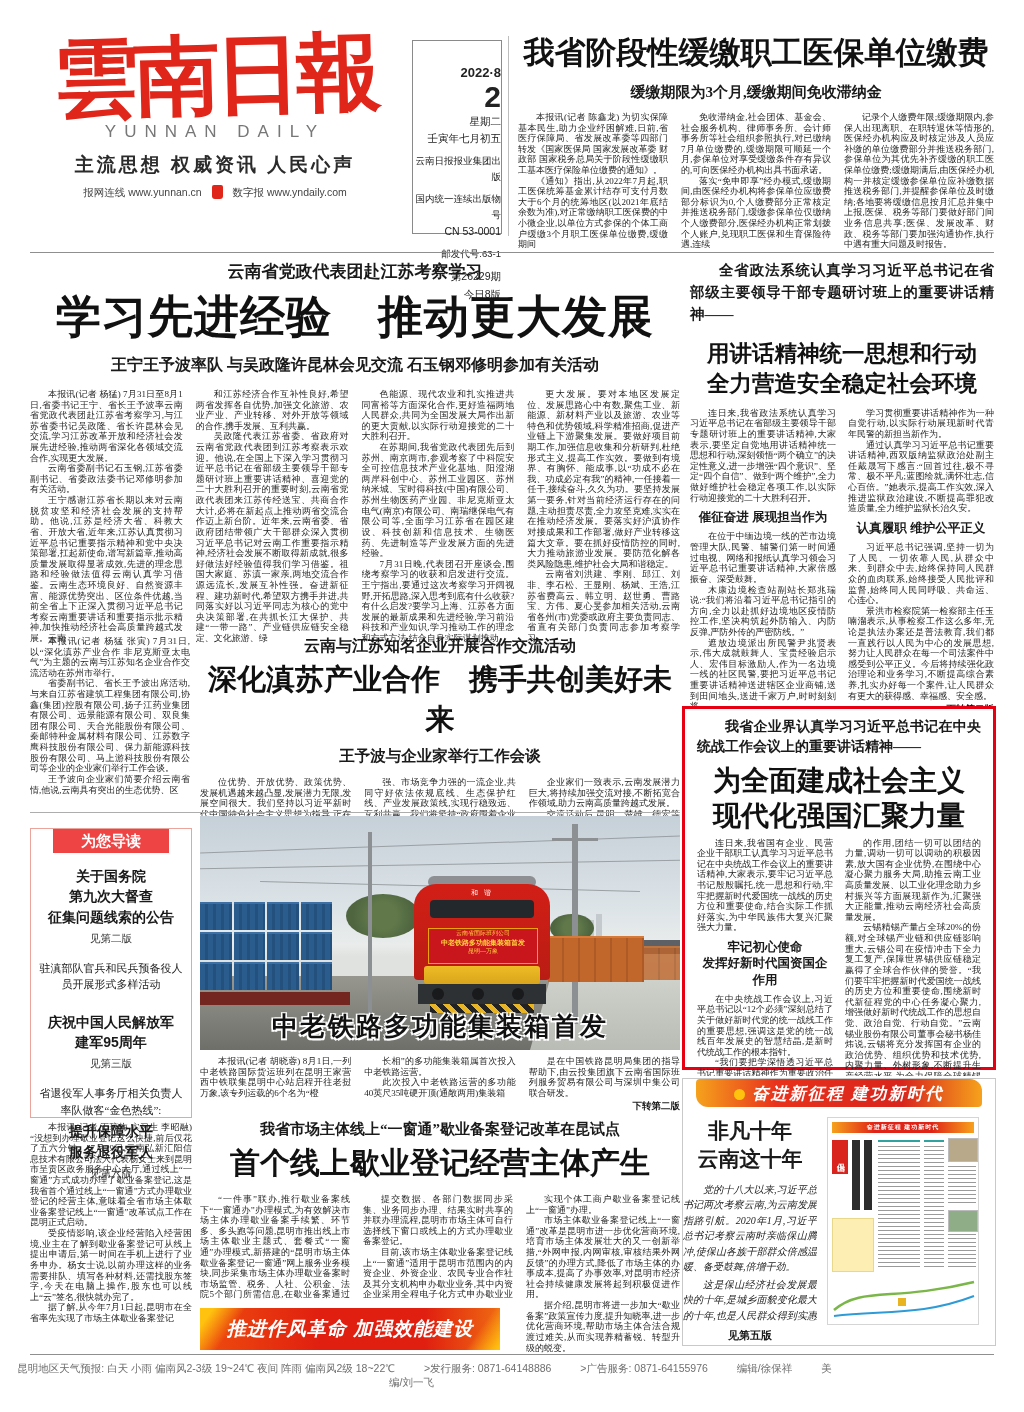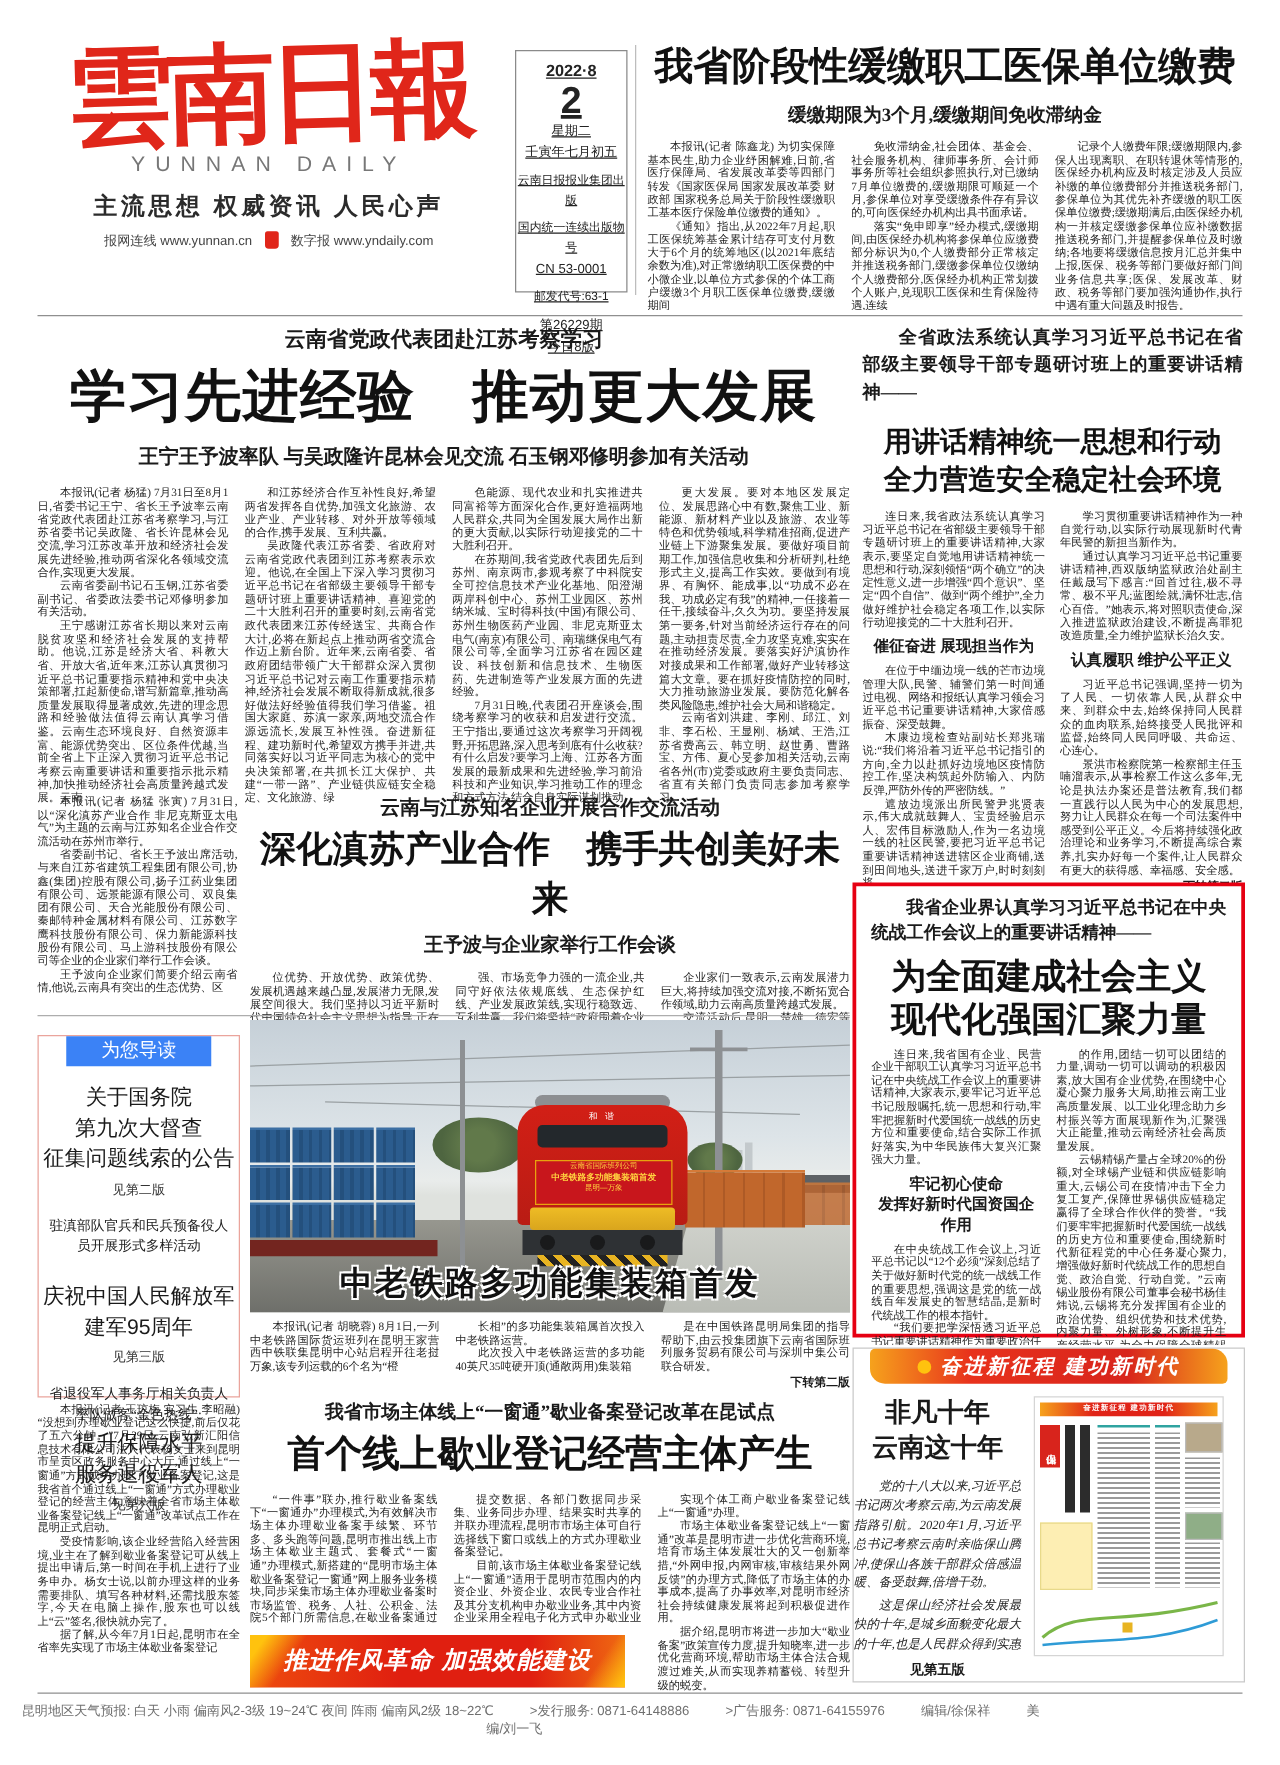--- a/index.html
+++ b/index.html
@@ -8,40 +8,40 @@
   .abs{position:absolute;}
   .sans{font-family:"Liberation Sans","DejaVu Sans",sans-serif;}
   .serif{font-family:"Liberation Serif","DejaVu Serif",serif;}
   
   .mh-title{font-size:86px;line-height:1;font-weight:bold;color:#e0261a;text-align:center;
             letter-spacing:-5px;transform:rotate(-1.5deg);font-family:"DejaVu Serif",serif;}
   .mh-en{text-align:center;letter-spacing:8px;font-size:17px;color:#777;margin-top:4px;}
   .mh-slogan{text-align:center;font-size:19px;font-weight:bold;color:#2b2b2b;letter-spacing:3px;margin-top:10px;}
   .mh-links{text-align:center;font-size:10.5px;color:#444;margin-top:7px;}
   .mh-icon{display:inline-block;width:11px;height:14px;background:#e0261a;border-radius:2px 2px 3px 3px;margin:0 7px;vertical-align:-3px;}
-  .datebox{border:1px solid #8a8a8a;text-align:center;box-sizing:border-box;padding-top:8px;color:#222;text-decoration:underline;}
+  .datebox{border:1px solid #8a8a8a;text-align:right;box-sizing:border-box;padding-top:24px;color:#222;}
   .db-ym{font-size:13px;font-weight:bold;}
   .db-day{font-size:30px;font-weight:bold;line-height:1.1;}
   .db-s{font-size:10.5px;line-height:1.6;}
   .db-t{font-size:9.5px;line-height:1.7;margin-top:6px;}
   .db-u{font-size:10.5px;line-height:1.7;margin-top:6px;}
   
   .cols{display:flex;gap:13px;}
   .ncol{flex:1;overflow:hidden;text-align:justify;}
   .ncol p{margin:0;text-indent:2em;font-size:9px;line-height:1.18;color:#1f1f1f;}
   .kicker{font-weight:bold;text-align:center;}
   .jumpline{text-align:right;font-weight:bold;font-size:9.5px;margin-top:2px;font-family:"Liberation Sans",sans-serif;}
   .subhead{font-family:"Liberation Sans","DejaVu Sans",sans-serif;font-weight:900;font-size:12.5px;
            text-align:center;margin:6px 0;line-height:1.3;}
   .headline{font-family:"Liberation Sans","DejaVu Sans",sans-serif;font-weight:900;color:#111;text-align:center;}
   
   .daodu{border:1px solid #eaa49c;background:#fff;box-sizing:border-box;}
-  .daodu-h{width:116px;height:24px;margin:0 auto;background:#3b82f6;color:#fff;text-align:center;
-           line-height:24px;font-size:15px;font-weight:400;font-family:"Liberation Sans",sans-serif;}
-  .daodu .hd p{margin:0;font-size:17px;font-weight:400;text-align:center;line-height:1.45;
+  .daodu-h{width:116px;height:24px;margin:0 auto;background:#ef4444;color:#fff;text-align:center;
+           line-height:24px;font-size:15px;font-weight:700;font-family:"Liberation Sans",sans-serif;}
+  .daodu .hd p{margin:0;font-size:14px;font-weight:700;text-align:center;line-height:1.45;
                font-family:"Liberation Sans",sans-serif;text-indent:0;}
   .daodu .ref{font-size:10.5px;text-align:center;margin-top:5px;color:#333;}
   .daodu .intro{font-size:11px;text-align:center;line-height:1.5;margin:0 8px;color:#222;}
   
   .photo{overflow:hidden;background:linear-gradient(180deg,#c6d0d8 0%,#dde4e8 40%,#e9eceb 55%,#dfe2de 60%);}
   .ph-ground{position:absolute;left:0;bottom:0;width:100%;height:74px;background:linear-gradient(180deg,#97978f,#6e6f6a);}
   .ph-platform{position:absolute;left:330px;bottom:0;width:150px;height:96px;background:linear-gradient(180deg,#d6d8d2,#b9bcb5);
                clip-path:polygon(18% 0,100% 0,100% 100%,0 100%);}
   .ph-farstack{position:absolute;background:#5d6165;}
   .ph-towers{position:absolute;background:#c3c9cc;}
@@ -198,21 +198,21 @@
         <div class="subhead">催征奋进 展现担当作为</div>
         <div>
             <p>在位于中缅边境一线的芒市边境管理大队,民警、辅警们第一时间通过电视、网络和报纸认真学习领会习近平总书记重要讲话精神,大家倍感振奋、深受鼓舞。</p>
             <p>木康边境检查站副站长郑兆瑞说:“我们将沿着习近平总书记指引的方向,全力以赴抓好边境地区疫情防控工作,坚决构筑起外防输入、内防反弹,严防外传的严密防线。”</p>
             <p>遮放边境派出所民警尹兆贤表示,伟大成就鼓舞人、宝贵经验启示人、宏伟目标激励人,作为一名边境一线的社区民警,要把习近平总书记重要讲话精神送进辖区企业商铺,送到田间地头,送进千家万户,时时刻刻将</p>
           </div>
       </div>
       <div class="ncol">
         <div>
             <p>学习贯彻重要讲话精神作为一种自觉行动,以实际行动展现新时代青年民警的新担当新作为。</p>
-            <p>通过认真学习习近平总书记重要讲话精神,西双版纳监狱政治处副主任戴晟写下感言:“回首过往,极不寻常、极不平凡;蓝图绘就,满怀壮志,信心百倍。”她表示,将对照职责使命,深入推进监狱政治建设,不断提高罪犯改造质量,全力维护监狱长治久安。</p>
+            <p>通过认真学习习近平总书记重要讲话精神,西双版纳监狱政治处副主任戴晟写下感言:“回首过往,极不寻常、极不平凡;蓝图绘就,满怀壮志,信心百倍。”她表示,提高工作实效,深入推进监狱政治建设,不断提高罪犯改造质量,全力维护监狱长治久安。</p>
           </div>
         <div class="subhead">认真履职 维护公平正义</div>
         <div>
             <p>习近平总书记强调,坚持一切为了人民、一切依靠人民,从群众中来、到群众中去,始终保持同人民群众的血肉联系,始终接受人民批评和监督,始终同人民同呼吸、共命运、心连心。</p>
             <p>景洪市检察院第一检察部主任玉喃溜表示,从事检察工作这么多年,无论是执法办案还是普法教育,我们都一直践行以人民为中心的发展思想,努力让人民群众在每一个司法案件中感受到公平正义。今后将持续强化政治理论和业务学习,不断提高综合素养,扎实办好每一个案件,让人民群众有更大的获得感、幸福感、安全感。</p>
           </div>
         <div class="jumpline">下转第二版</div>
       </div>
     </div>
   </div>

